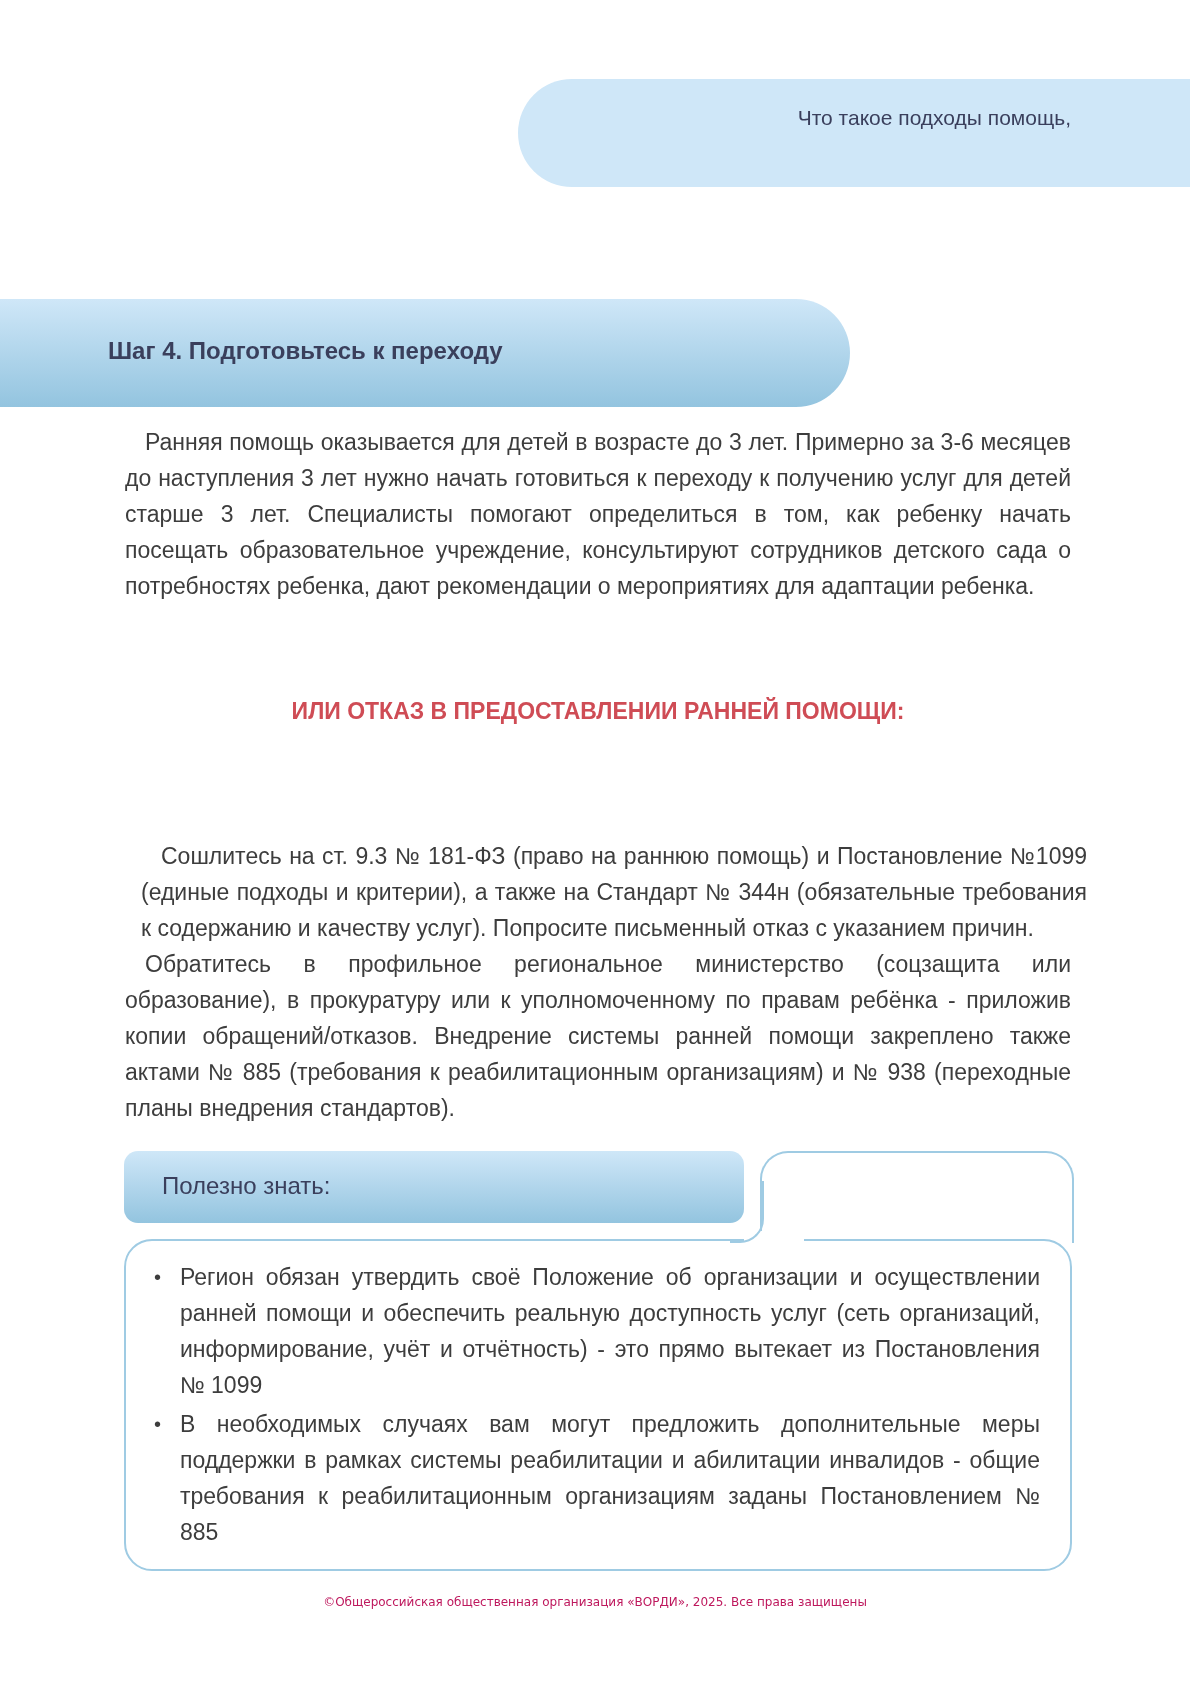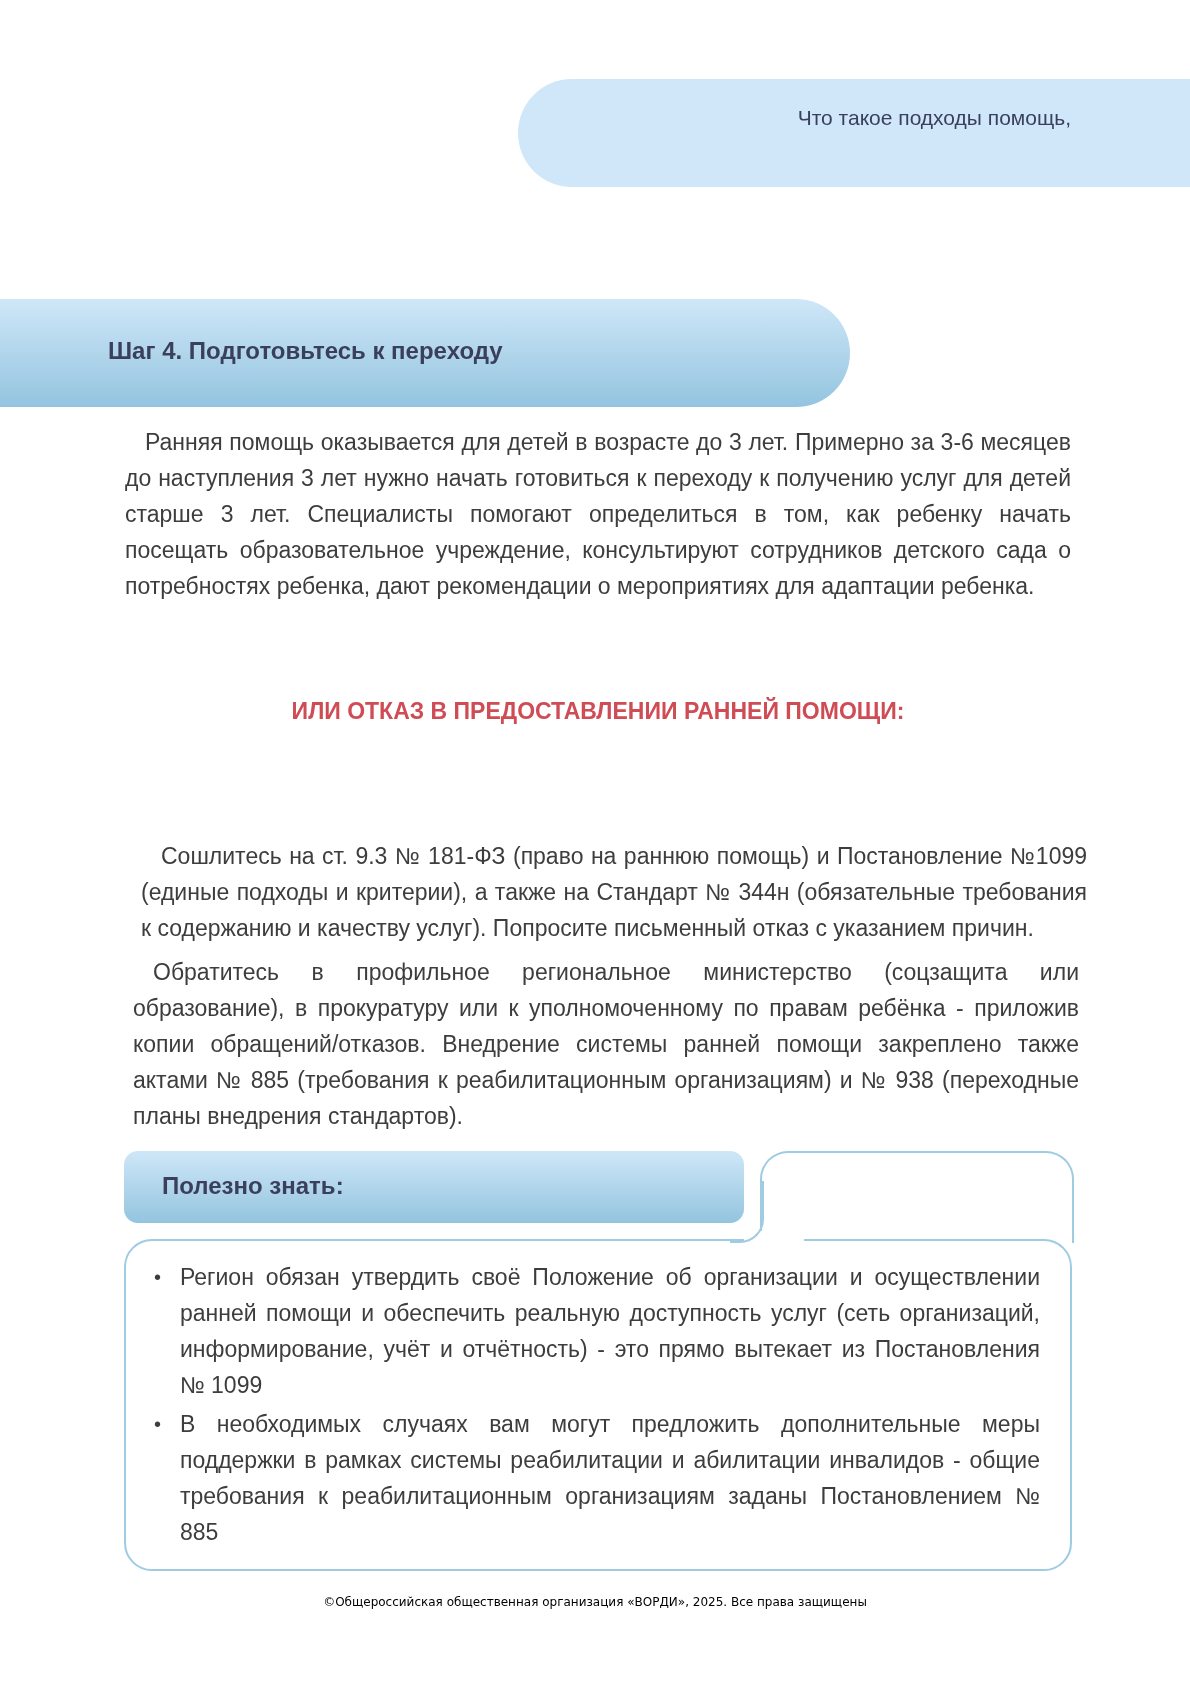--- a/index.html
+++ b/index.html
@@ -60,38 +60,38 @@
     border-right: 2px solid #9fcbe3; border-bottom: 2px solid #9fcbe3;
     border-bottom-right-radius: 24px;
   }
   .info-label {
     position: absolute; left: 0; top: 0; width: 620px; height: 72px;
     background: linear-gradient(to bottom, #cfe7f8 0%, #93c4df 100%);
     border-radius: 14px;
   }
   .info-label-text {
     position: absolute; left: 38px; top: 21px;
-    font-size: 24px; font-weight: bold; color: #3a3f5c;
+    font-size: 24px; font-weight: normal; color: #3a3f5c;
     font-family: "Liberation Sans", sans-serif;
   }
   .info-list {
     position: absolute; left: 30px; top: 108px; width: 886px;
     list-style: none; margin: 0; padding: 0;
   }
   .info-list li {
     position: relative; padding-left: 26px;
     font-size: 23px; line-height: 36px; color: #3d3d3d; text-align: justify;
     font-family: "Liberation Sans", sans-serif; margin-bottom: 3px;
   }
   .info-list li .bullet {
     position: absolute; left: 0; top: 0; font-size: 20px;
   }
   .footer {
     position: absolute; left: 0; width: 1190px; top: 1595px;
-    text-align: center; font-size: 12px; color: #000000;
+    text-align: center; font-size: 12px; color: #be185d;
     font-family: "DejaVu Sans", sans-serif;
   }
 </style>
 </head>
 <body>
 
 <div class="top-tab">
   <div class="top-tab-text">
     <div>Что такое подходы помощь,</div>
   </div>
@@ -101,21 +101,21 @@
   <div class="step-title">Шаг 4. Подготовьтесь к переходу</div>
 </div>
 
 <p class="para" style="top:424px; margin:0;">Ранняя помощь оказывается для детей в возрасте до 3 лет. Примерно за 3-6 месяцев до наступления 3 лет нужно начать готовиться к переходу к получению услуг для детей старше 3 лет. Специалисты помогают определиться в том, как ребенку начать посещать образовательное учреждение, консультируют сотрудников детского сада о потребностях ребенка, дают рекомендации о мероприятиях для адаптации ребенка.</p>
 
 <div class="warn-heading">
   <div>ИЛИ ОТКАЗ В ПРЕДОСТАВЛЕНИИ РАННЕЙ ПОМОЩИ:</div>
 </div>
 
 <p class="para" style="top:822px; margin:16px;">Сошлитесь на ст. 9.3 № 181-ФЗ (право на раннюю помощь) и Постановление №1099 (единые подходы и критерии), а также на Стандарт № 344н (обязательные требования к содержанию и качеству услуг). Попросите письменный отказ с указанием причин.</p>
-<p class="para" style="top:946px; margin:8px;">Обратитесь в профильное региональное министерство (соцзащита или образование), в прокуратуру или к уполномоченному по правам ребёнка - приложив копии обращений/отказов. Внедрение системы ранней помощи закреплено также актами № 885 (требования к реабилитационным организациям) и № 938 (переходные планы внедрения стандартов).</p>
+<p class="para" style="top:946px; margin:0;">Обратитесь в профильное региональное министерство (соцзащита или образование), в прокуратуру или к уполномоченному по правам ребёнка - приложив копии обращений/отказов. Внедрение системы ранней помощи закреплено также актами № 885 (требования к реабилитационным организациям) и № 938 (переходные планы внедрения стандартов).</p>
 
 <div class="info-box">
   <div class="info-frame-top"></div>
   <div class="info-frame-main"></div>
   <div class="info-frame-cover"></div>
   <div class="info-connector"></div>
   <div class="info-label">
     <div class="info-label-text">Полезно знать:</div>
   </div>
   <ul class="info-list">

